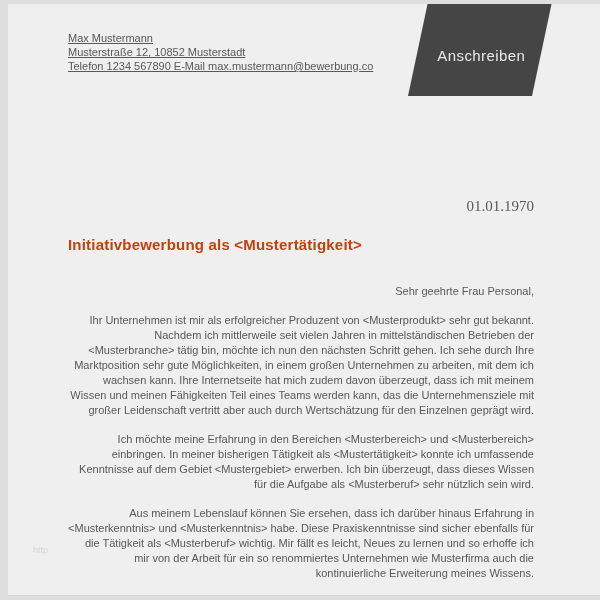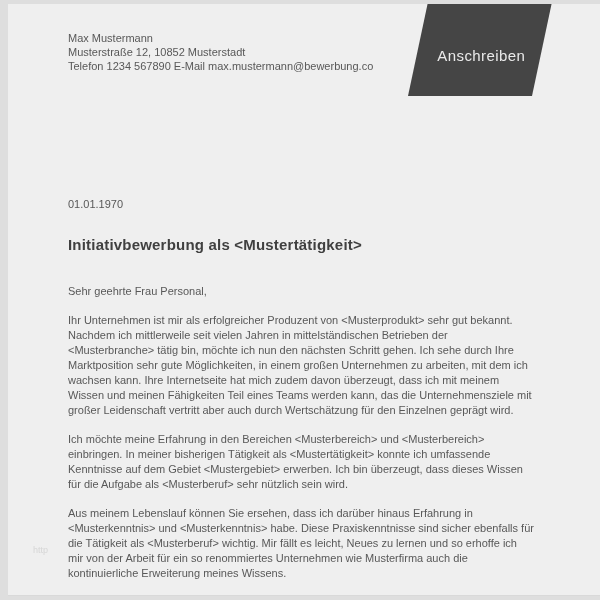--- a/index.html
+++ b/index.html
@@ -38,53 +38,56 @@
     font-size: 15px;
     letter-spacing: 0.4px;
     padding-top: 26px;
   }
   .sender {
     position: absolute;
     left: 60px; top: 27px;
     font-size: 11px;
     line-height: 14px;
     color: #585858;
+    text-decoration: underline;
   }
   .recipient {
     position: absolute;
     left: 60px; top: 123px;
     font-size: 11px;
     line-height: 14px;
     color: #585858;
   }
   .date-row {
     position: absolute;
     left: 60px; top: 194px;
     width: 466px;
-    font-size: 11px;
+    text-align: right;
+    font-size: 15px;
     color: #585858;
+    font-family: Liberation Serif, serif;
   }
   .subject {
     position: absolute;
     left: 60px; top: 232px;
     width: 466px;
     font-size: 15px;
     font-weight: 700;
-    color: #404040;
+    color: #c2410c;
     letter-spacing: 0.2px;
   }
   .letter-body {
     position: absolute;
     left: 60px; top: 280px;
     width: 466px;
     font-size: 11px;
     line-height: 15px;
     color: #585858;
   }
-  .letter-body p { margin: 0 0 14px 0; }
+  .letter-body p { margin: 0 0 14px 0; text-align: right; }
   .watermark {
     position: absolute;
     left: 25px; top: 541px;
     font-size: 9px;
     color: #d6d6d6;
   }
   .bottom-line {
     position: absolute;
     left: 0; top: 591px;
     width: 592px; height: 5px;

